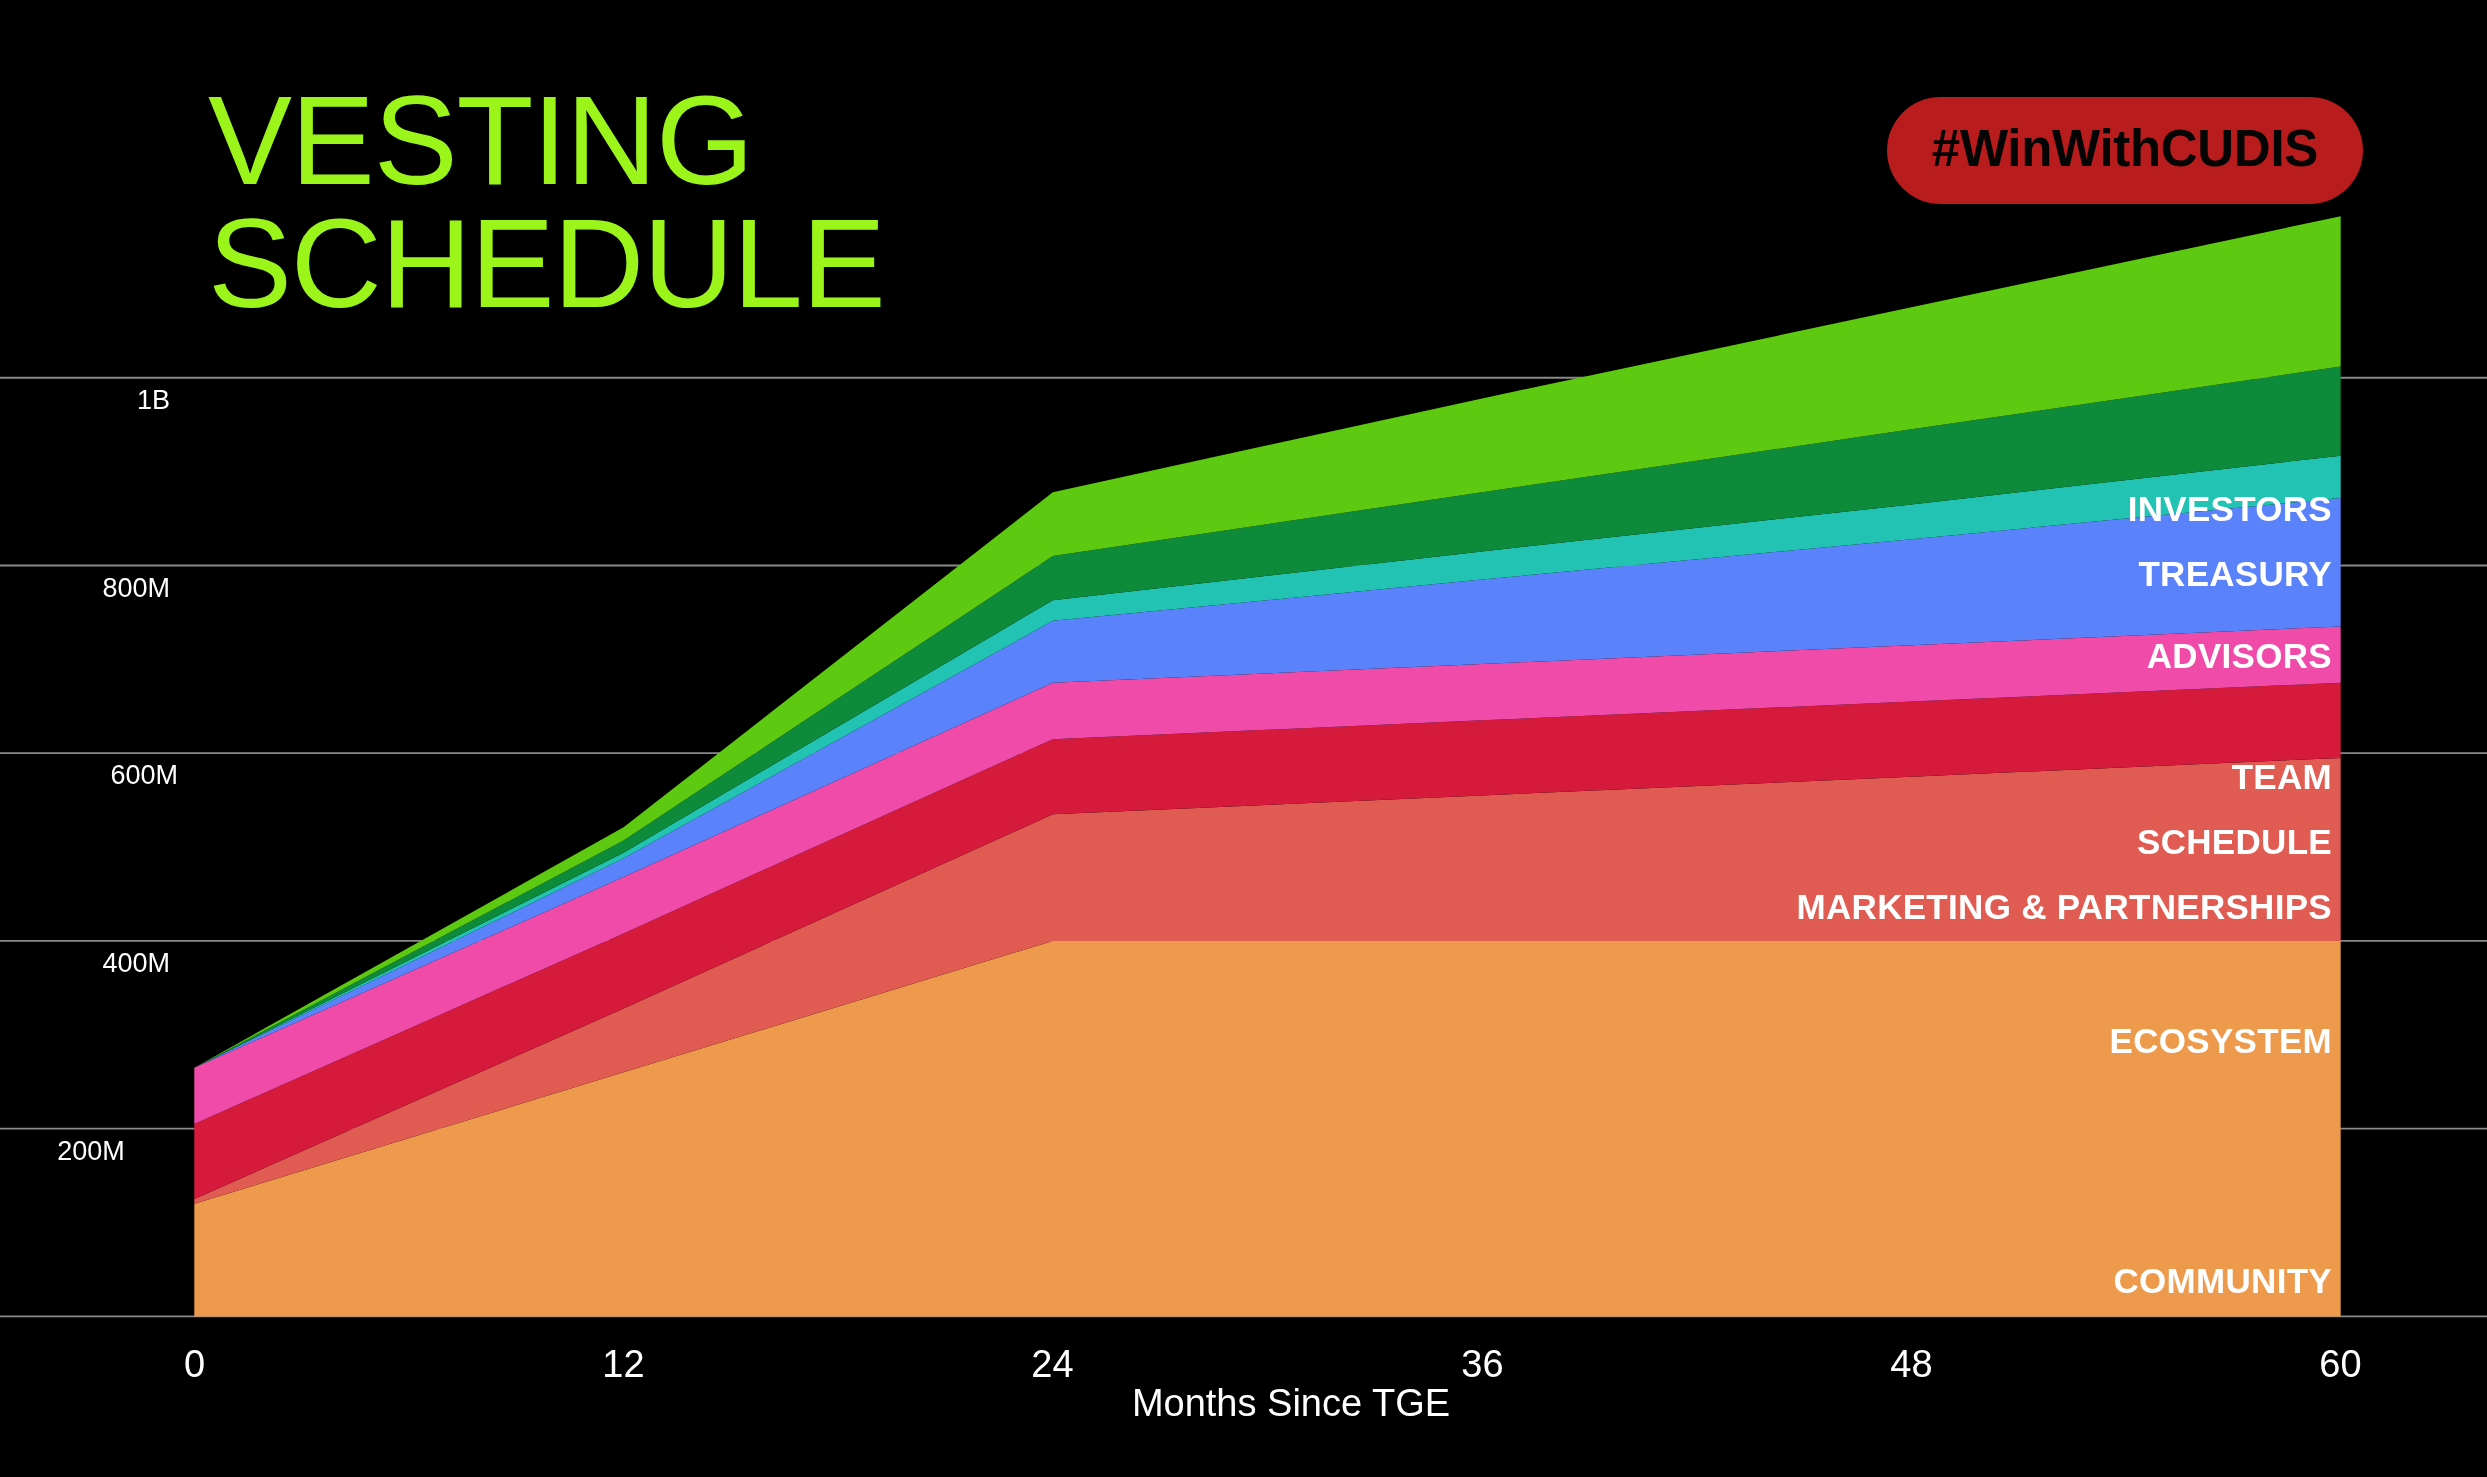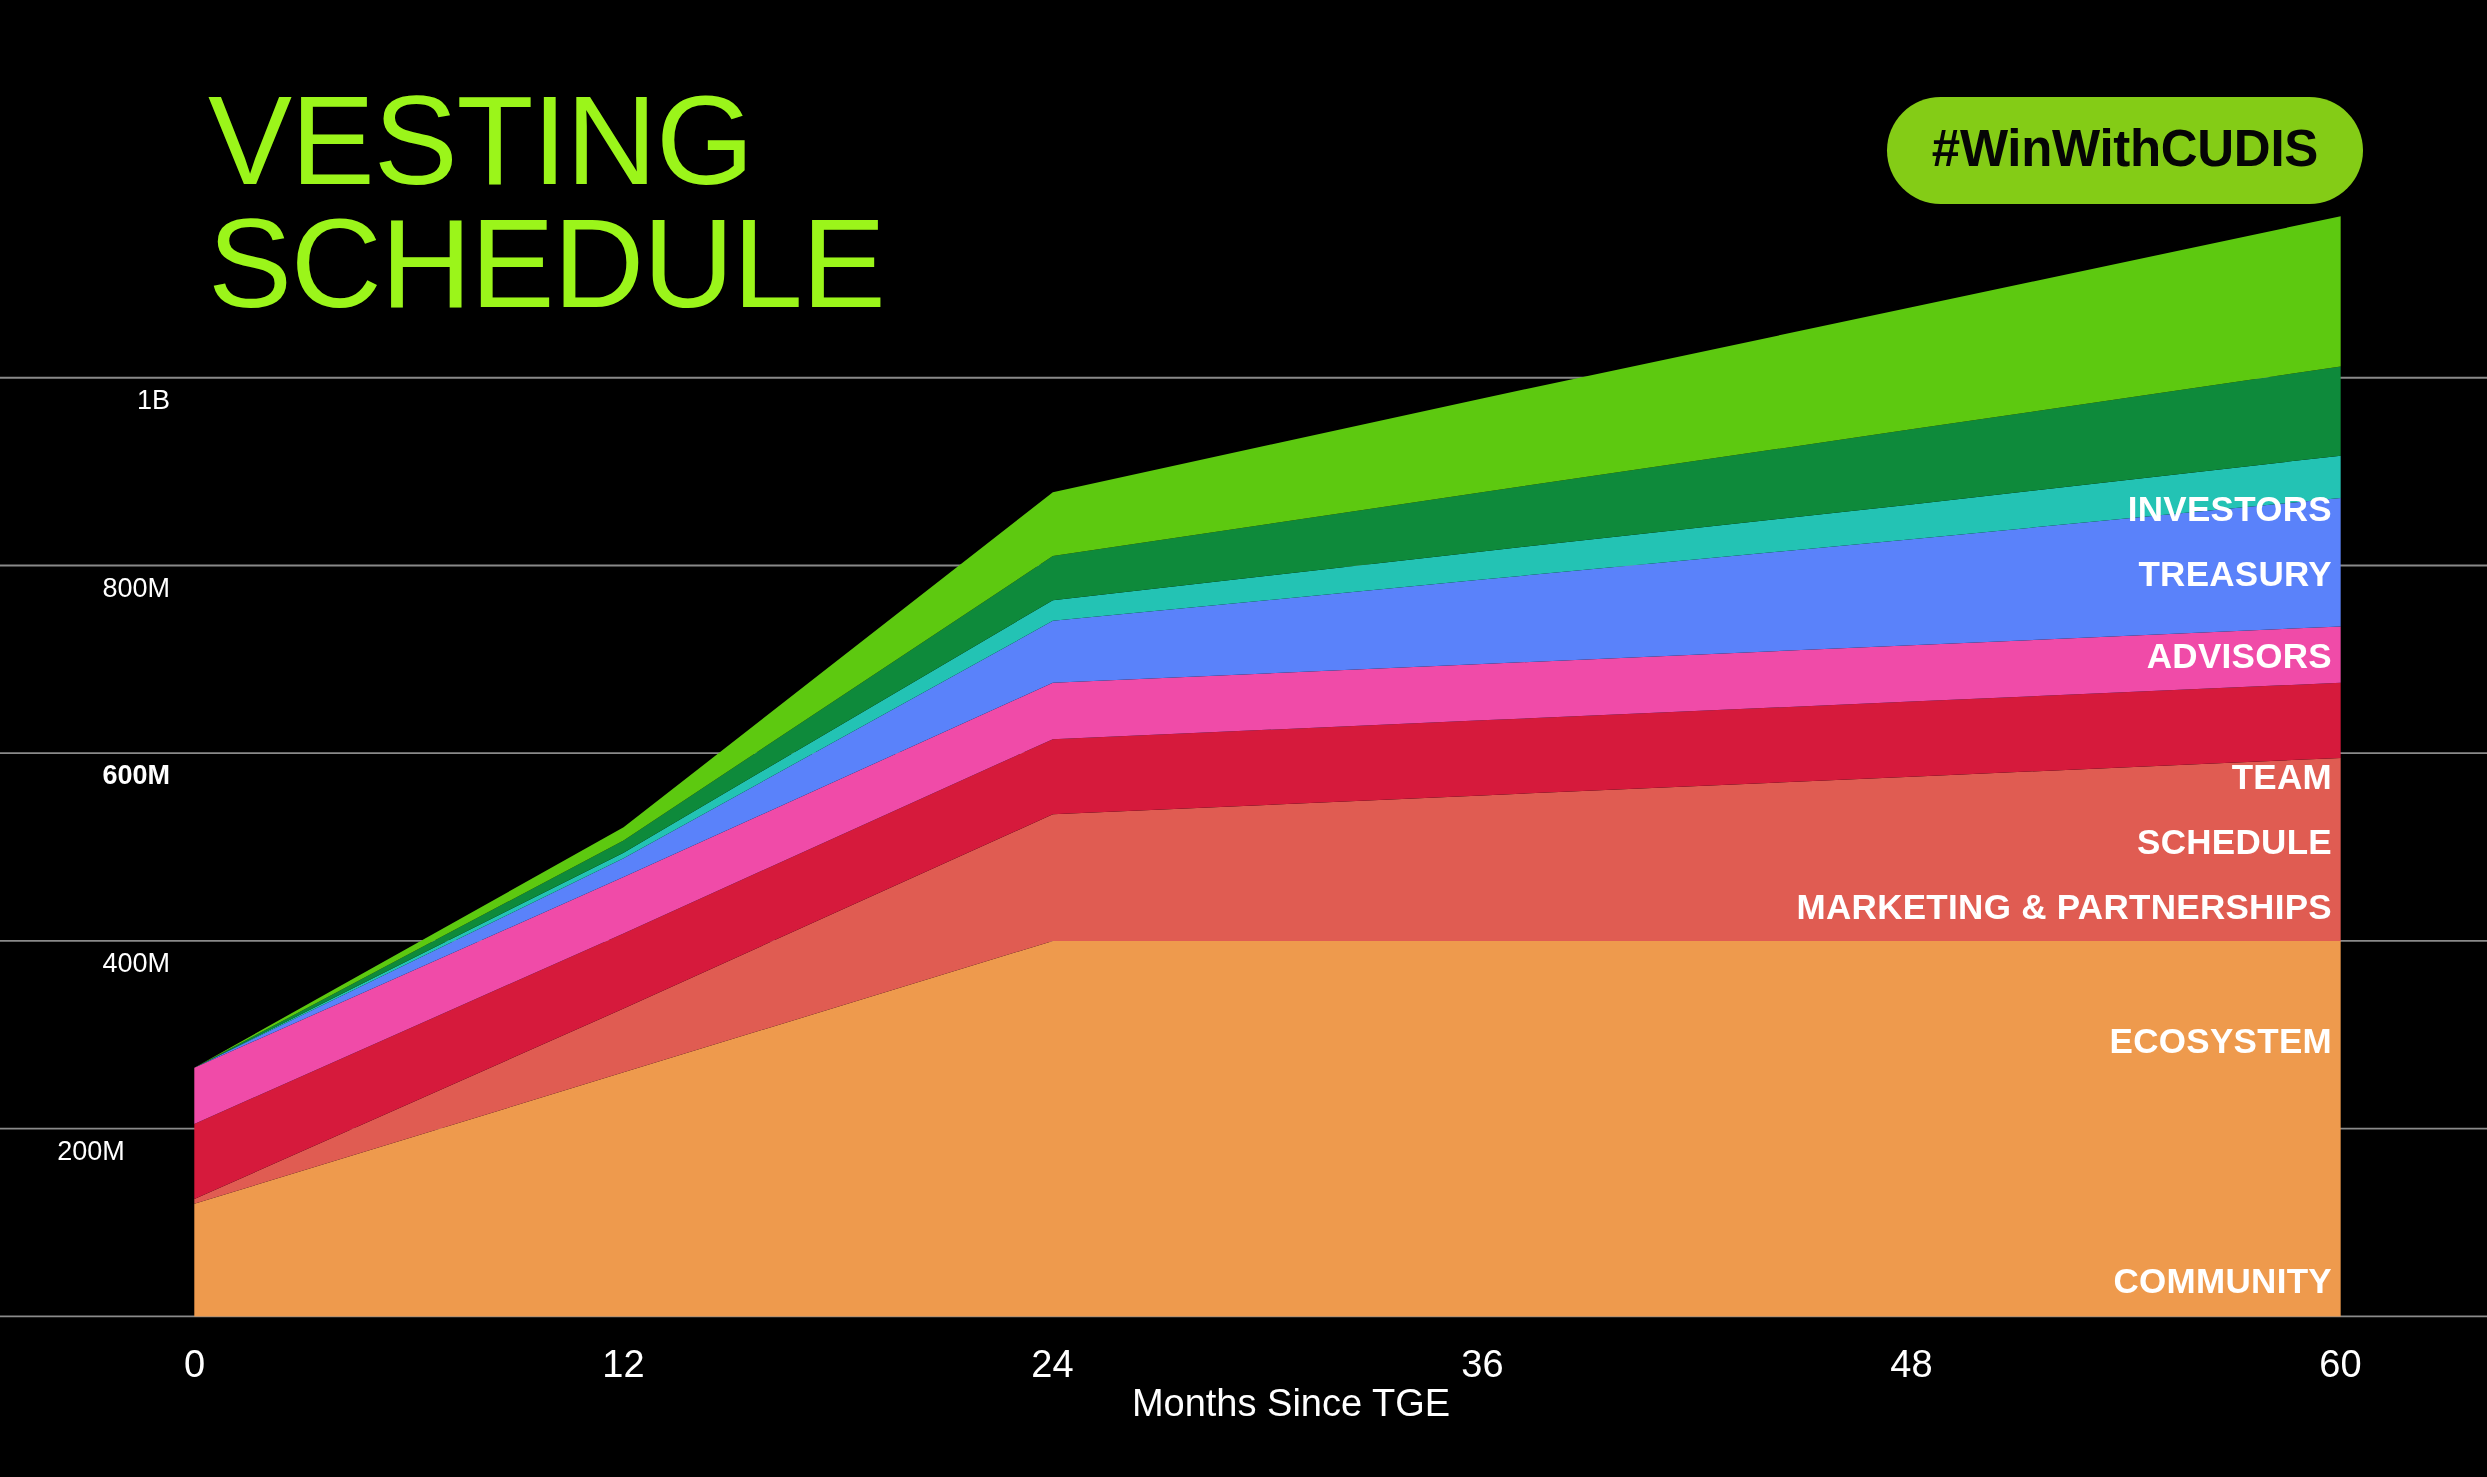--- a/index.html
+++ b/index.html
@@ -14,21 +14,21 @@
     font-size:126px;line-height:0.98;font-weight:normal;
     letter-spacing:-1.2px;
     color:#9BF51A;
     white-space:pre-line;
     z-index:6;
   }
 
   
   #badge{
     position:absolute;right:124px;top:97px;
-    background:#84cc16;color:#050505;
+    background:#b91c1c;color:#050505;
     border-radius:607px;
     padding:22px 45px 25.5px 45px;
     font-size:51px;font-weight:600;
     letter-spacing:-0.3px;
     z-index:7;
     display:flex;align-items:center;justify-content:flex-start;
   }
 
   
   #chart-area{position:absolute;left:0;top:0;width:2487px;height:1478px;}
@@ -80,21 +80,21 @@
           <path d="M 320 1758.31 L 1027 1404.2759999999998 L 1734 988.402 L 2441 908.01 L 3148 830.71 L 3855 750.318 L 3855 819.8879999999999 L 3148 887.912 L 2441 954.3899999999999 L 1734 1022.414 L 1027 1413.5520000000001 L 320 1758.31 Z" fill="#23C3B4"></path>
           <path d="M 320 1758.31 L 1027 1384.1779999999999 L 1734 915.74 L 2441 810.6119999999999 L 3148 707.03 L 3855 603.4479999999999 L 3855 750.318 L 3148 830.71 L 2441 908.01 L 1734 988.402 L 1027 1404.2759999999998 L 320 1758.31 Z" fill="#0E8A3B"></path>
           <path d="M 320 1758.31 L 1027 1362.534 L 1734 810.6119999999999 L 2441 656.012 L 3148 506.04999999999995 L 3855 356.08799999999997 L 3855 603.4479999999999 L 3148 707.03 L 2441 810.6119999999999 L 1734 915.74 L 1027 1384.1779999999999 L 320 1758.31 Z" fill="#5DC910"></path>
         </g>
     </svg>
   </div>
 
   <div id="ylabels">
       <div class="ytick-box" style="left: 12px; top: 1136px; text-align: center;">200M</div>
       <div class="ytick-box" style="left: 12px; top: 948px;">400M</div>
-      <div class="ytick-box" style="left: 12px; top: 760px; font-weight: bold;">600M</div>
+      <div class="ytick-box" style="left: 20px; top: 760px;">600M</div>
       <div class="ytick-box" style="left: 12px; top: 573px;">800M</div>
       <div class="ytick-box" style="left: 12px; top: 385px;">1B</div>
     </div>
 
   <div id="xlabels">
       <div class="xtick-box" style="left: 134px; top: 1343px;">0</div>
       <div class="xtick-box" style="left: 563px; top: 1343px;">12</div>
       <div class="xtick-box" style="left: 992px; top: 1343px;">24</div>
       <div class="xtick-box" style="left: 1422px; top: 1343px;">36</div>
       <div class="xtick-box" style="left: 1851px; top: 1343px;">48</div>

